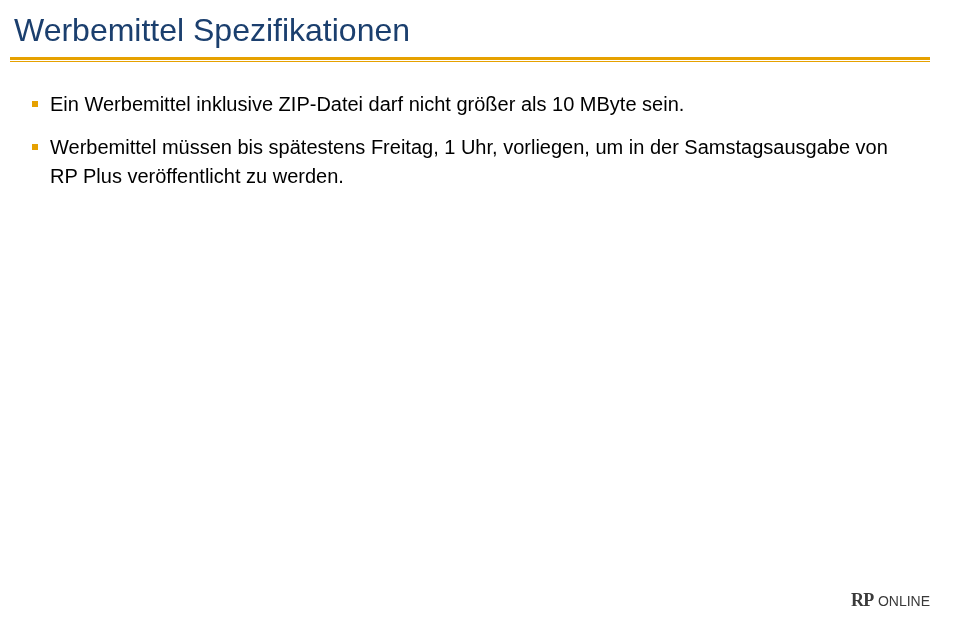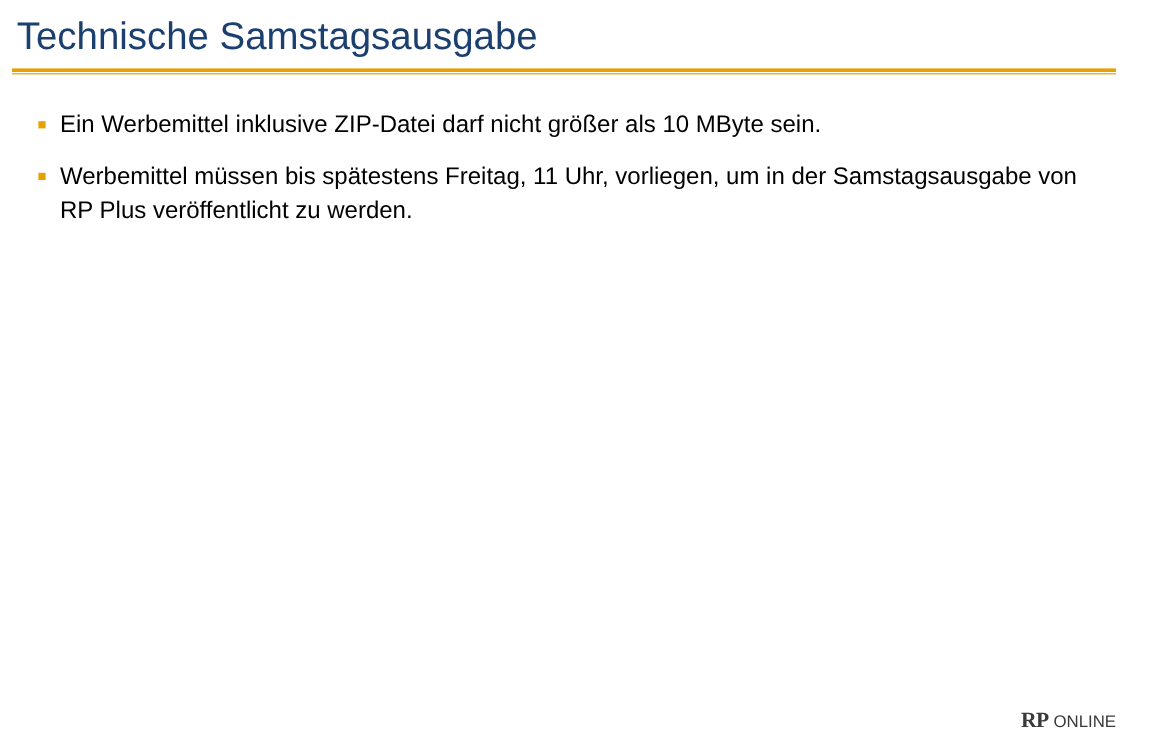--- a/index.html
+++ b/index.html
@@ -79,34 +79,34 @@
       font-size: 14px;
       color: #3a3a3a;
       margin-left: 4px;
     }
   </style>
 </head>
 <body>
 
 <div class="slide">
 
-  <h1 class="title">Technische Samstagsausgabe</h1>
+  <h1 class="title">Werbemittel Spezifikationen</h1>
   <div class="title-underline"></div>
 
   <div class="content">
 
     <div class="bullet-item">
       <div class="bullet-marker"></div>
       <div class="bullet-text">Ein Werbemittel inklusive ZIP-Datei darf nicht größer als 10 MByte sein.</div>
     </div>
 
 
     <div class="bullet-item">
       <div class="bullet-marker"></div>
-      <div class="bullet-text">Werbemittel müssen bis spätestens Freitag, 11 Uhr, vorliegen, um in der Samstagsausgabe von RP Plus veröffentlicht zu werden.</div>
+      <div class="bullet-text">Werbemittel müssen bis spätestens Freitag, 1 Uhr, vorliegen, um in der Samstagsausgabe von RP Plus veröffentlicht zu werden.</div>
     </div>
 
   </div>
 
   <div class="footer-logo">
     <span class="logo-rp">RP</span>
     <span class="logo-online">ONLINE</span>
   </div>
 
 </div>

